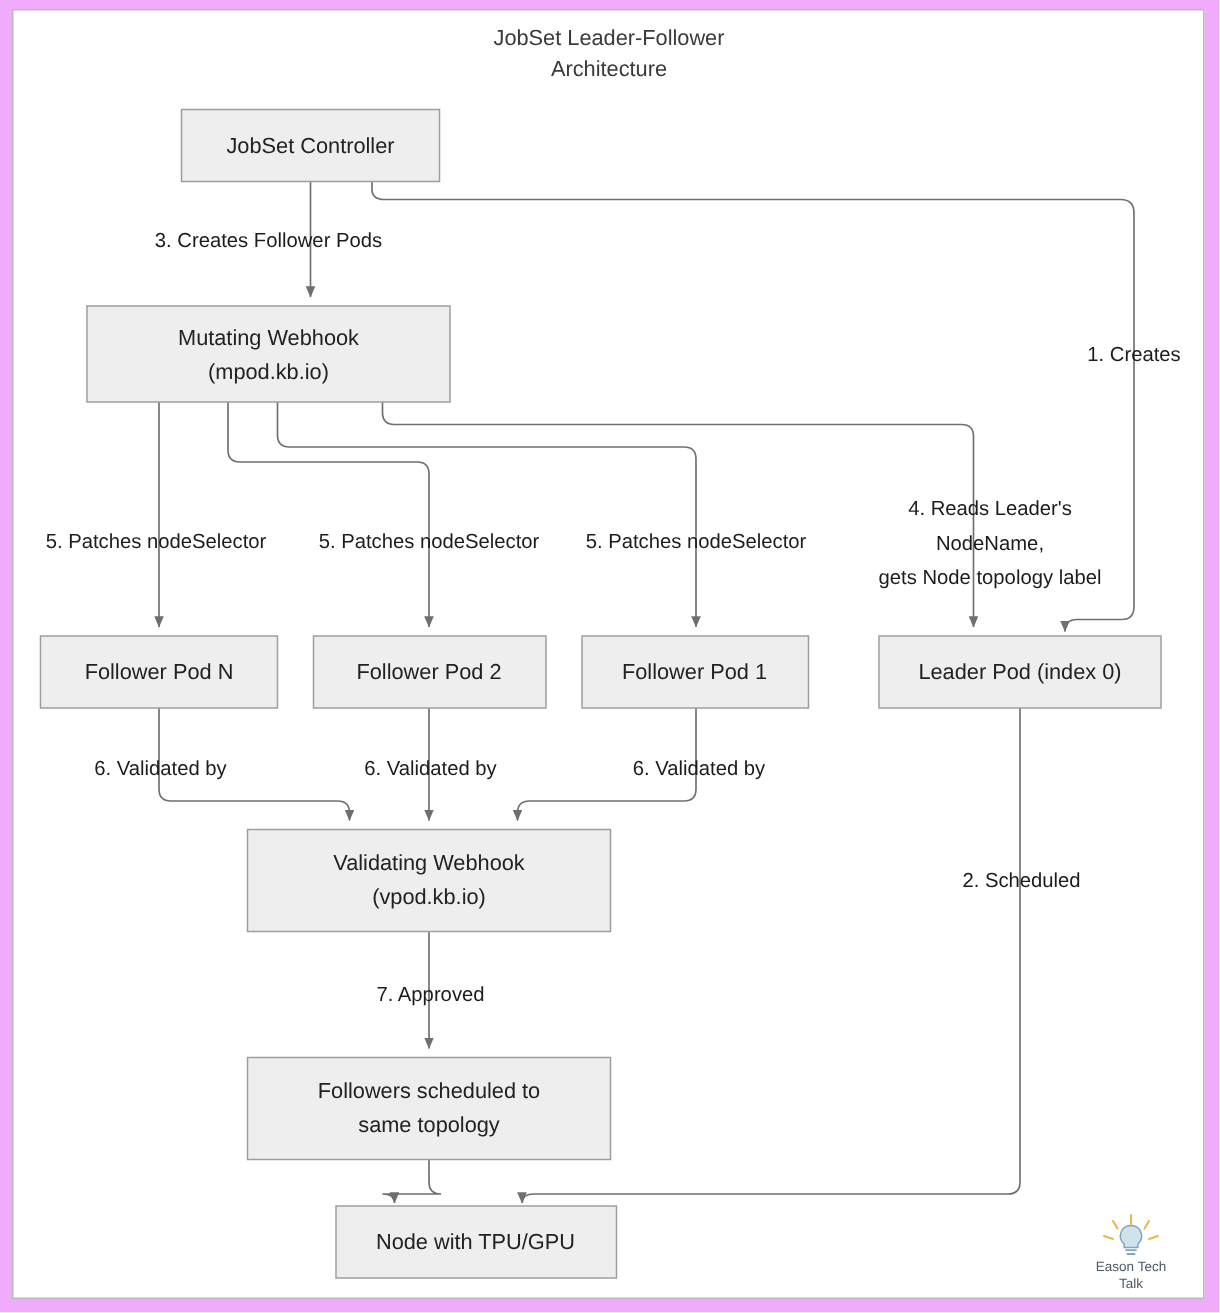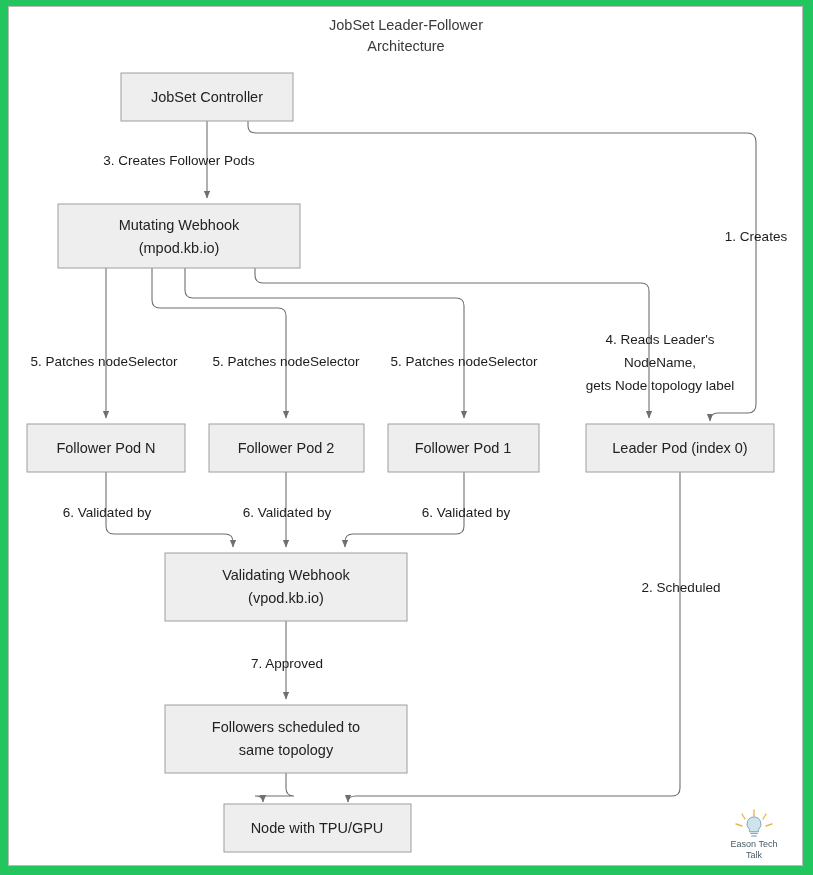--- a/index.html
+++ b/index.html
@@ -7,21 +7,21 @@
     padding: 0;
     background: #ffffff;
   }
   body {
     font-family: "Liberation Sans", sans-serif;
   }
   #canvas {
     position: relative;
     width: 813px;
     height: 875px;
-    background: #22c55e;
+    background: #f0abfc;
     overflow: hidden;
   }
   #frame {
     position: absolute;
     left: 8px;
     top: 6px;
     width: 795px;
     height: 860px;
     border: 1px solid #b9b9b9;
     box-sizing: border-box;

